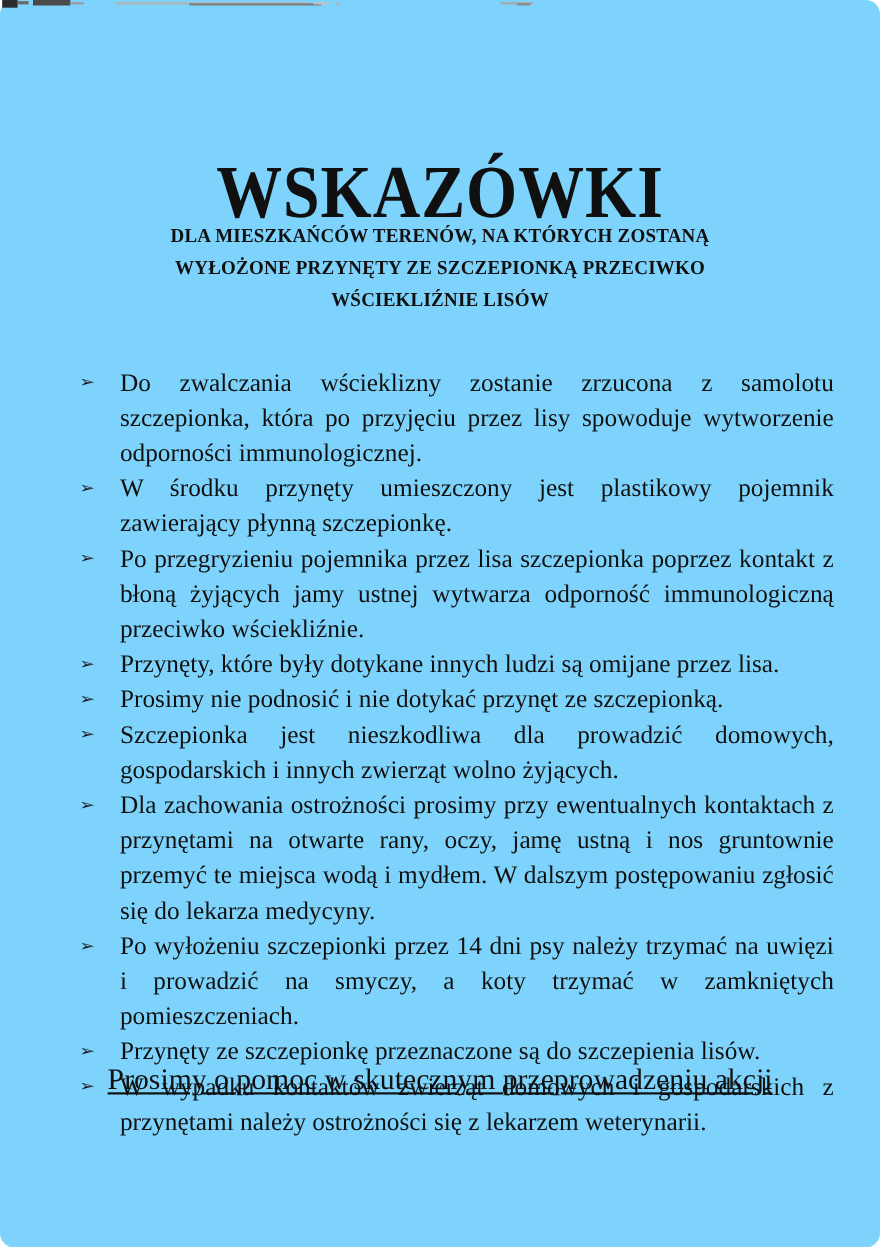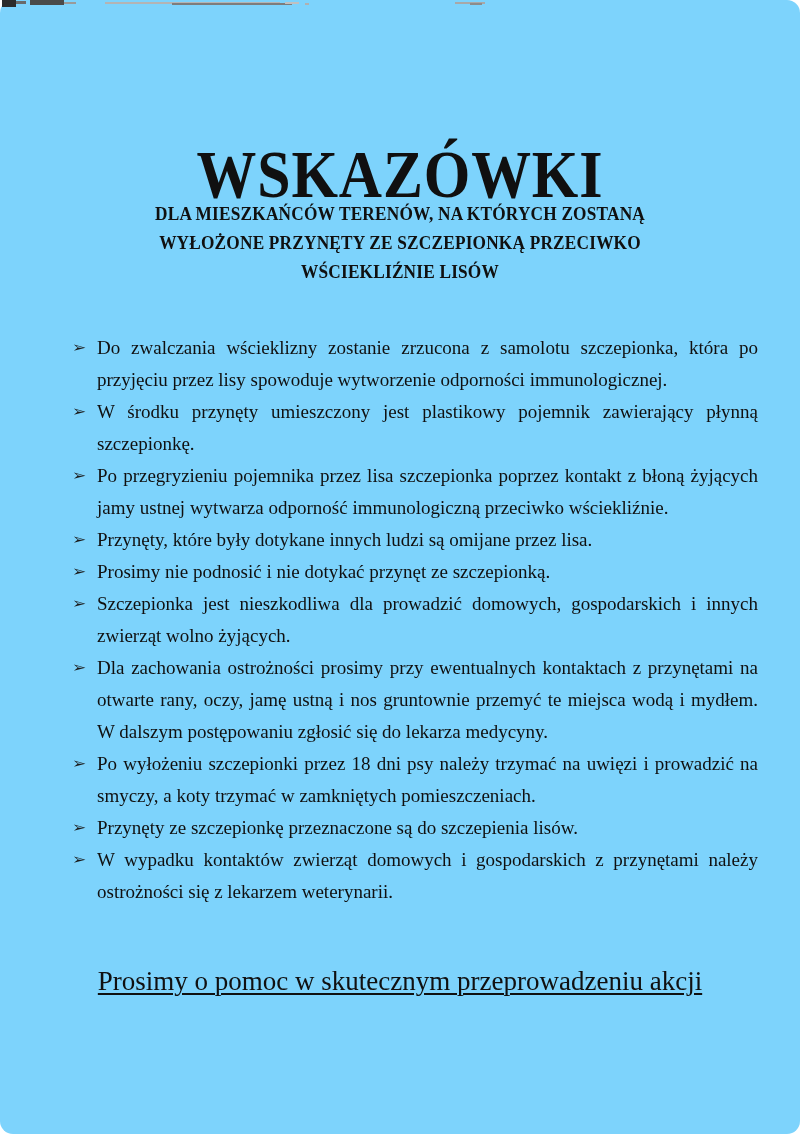--- a/index.html
+++ b/index.html
@@ -101,25 +101,26 @@
     width: 25px;
     font-size: 17px;
     line-height: 32px;
     text-align: left;
     color: #1a1a1a;
     transform: scaleY(0.82);
     transform-origin: 50% 50%;
   }
   .item-text {
     flex: 1 1 auto;
-    font-size: 19px;
+    font-size: 23px;
     line-height: 32px;
     text-align: justify;
     text-justify: inter-word;
     hyphens: none;
+    margin-left: 12px;
   }
   .item.single .item-text {
     text-align: left;
   }
 
   
   .footer {
     position: absolute;
     top: 962px;
     left: 0;
@@ -194,21 +195,21 @@
       <span class="item-text">Szczepionka jest nieszkodliwa dla prowadzić domowych, gospodarskich i innych zwierząt wolno żyjących.</span>
     </div>
 
     <div class="item">
       <span class="marker">➢</span>
       <span class="item-text">Dla zachowania ostrożności prosimy przy ewentualnych kontaktach z przynętami na otwarte rany, oczy, jamę ustną i nos gruntownie przemyć te miejsca wodą i mydłem. W dalszym postępowaniu zgłosić się do lekarza medycyny.</span>
     </div>
 
     <div class="item">
       <span class="marker">➢</span>
-      <span class="item-text">Po wyłożeniu szczepionki przez 18 dni psy należy trzymać na uwięzi i prowadzić na smyczy, a koty trzymać w zamkniętych pomieszczeniach.</span>
+      <span class="item-text">Po wyłożeniu szczepionki przez 14 dni psy należy trzymać na uwięzi i prowadzić na smyczy, a koty trzymać w zamkniętych pomieszczeniach.</span>
     </div>
 
     <div class="item single">
       <span class="marker">➢</span>
       <span class="item-text">Przynęty ze szczepionkę przeznaczone są do szczepienia lisów.</span>
     </div>
 
     <div class="item">
       <span class="marker">➢</span>
       <span class="item-text">W wypadku kontaktów zwierząt domowych i gospodarskich z przynętami należy ostrożności się z lekarzem weterynarii.</span>

